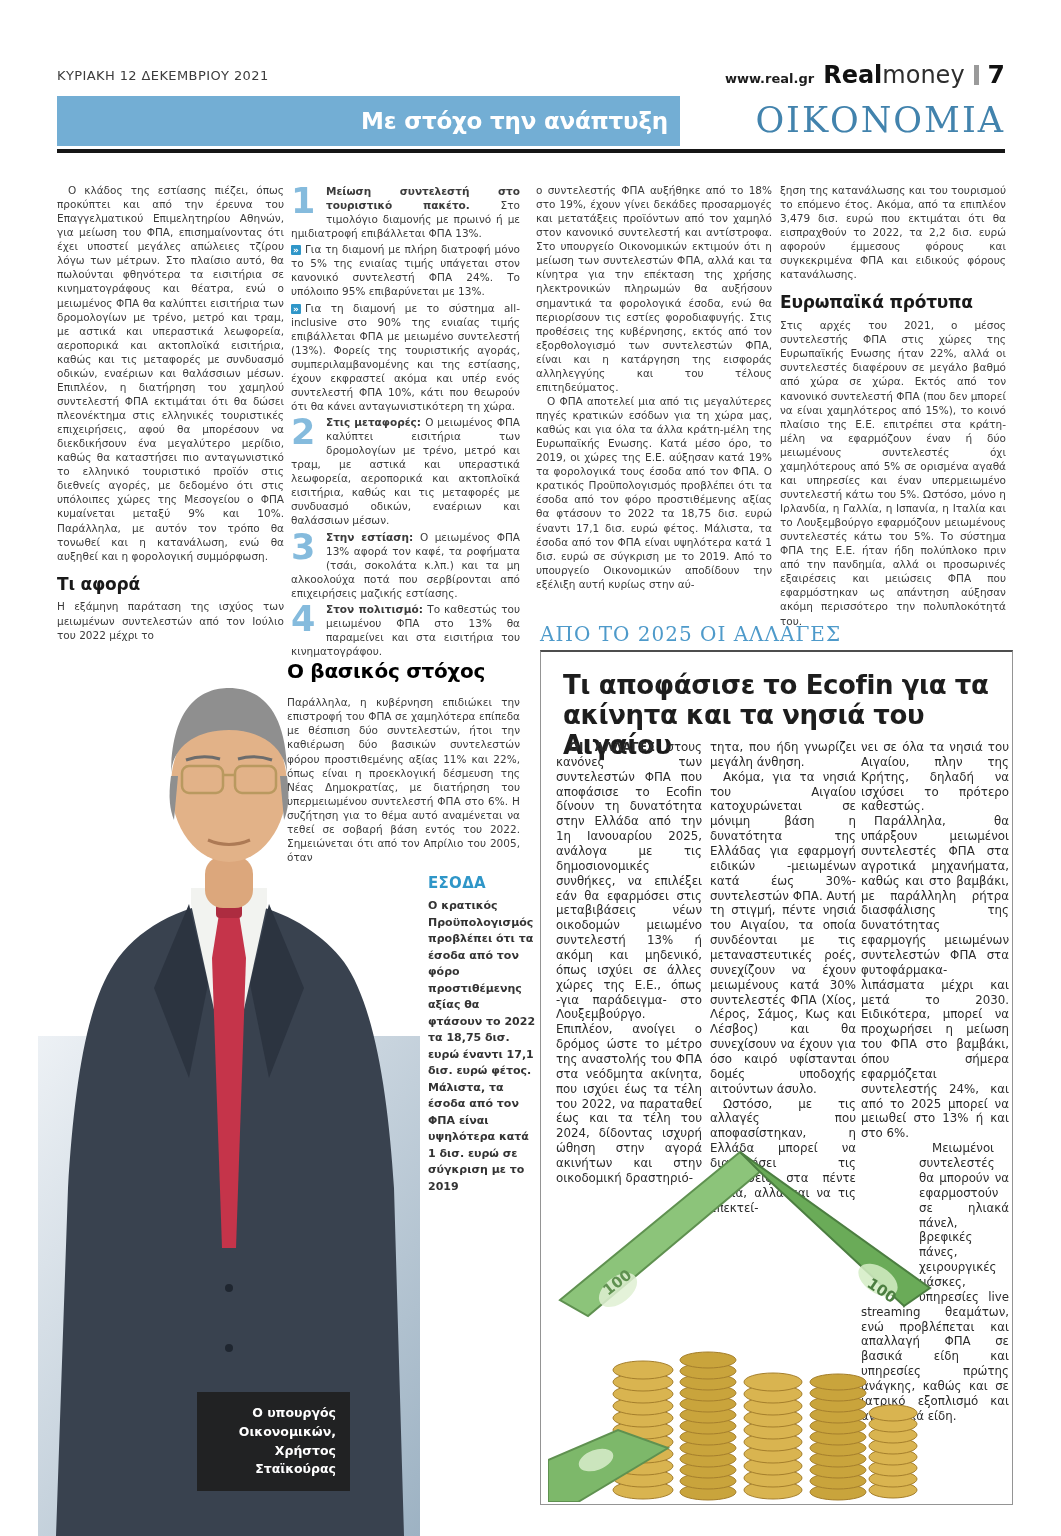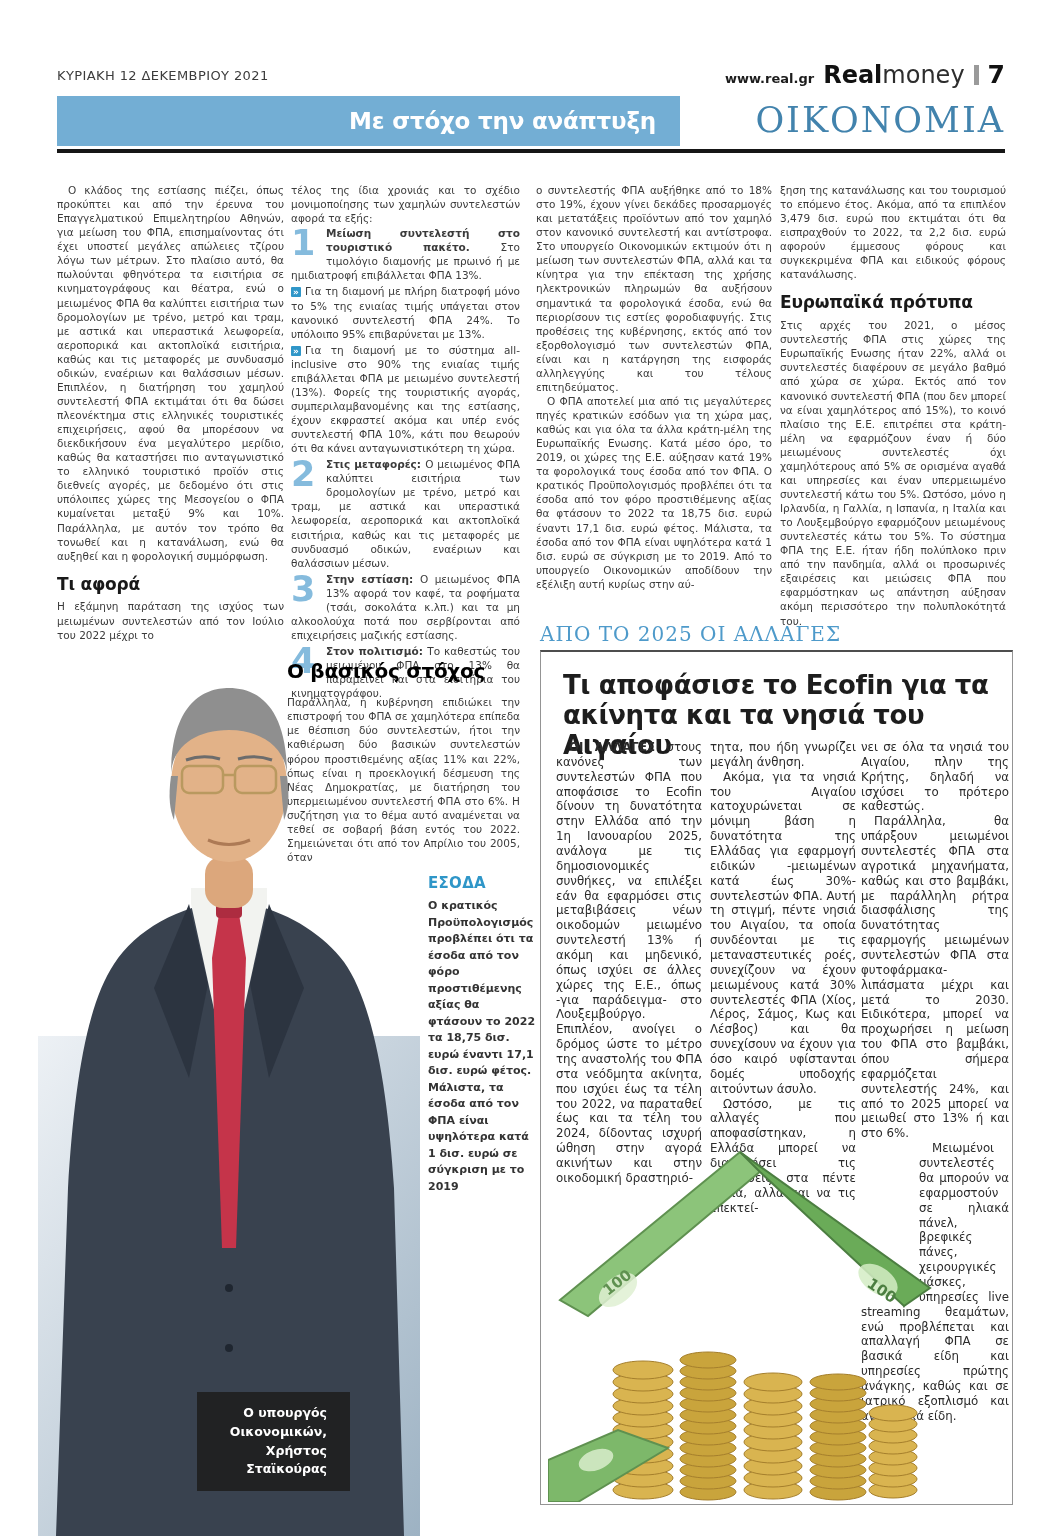--- a/index.html
+++ b/index.html
@@ -11,21 +11,21 @@
   .masthead{position:absolute;right:56px;top:60px;display:flex;align-items:baseline;gap:9px;}
   .site{font-size:13px;font-weight:bold;color:#1c1c1c;}
   .brand{font-size:24px;color:#111;}
   .brand b{font-weight:bold;}
   .brand .light{font-weight:normal;color:#2d2d2d;}
   .sep{display:inline-block;width:5px;height:20px;background:#9a9a9a;align-self:center;}
   .pageno{font-size:25px;font-weight:bold;color:#111;}
 
   .banner{position:absolute;left:57px;top:96px;width:623px;height:50px;background:#73aed4;
           display:flex;align-items:center;justify-content:flex-end;}
-  .banner span{color:#fff;font-weight:bold;font-size:23px;padding-right:24px;letter-spacing:-.2px;}
+  .banner span{color:#fff;font-weight:bold;font-size:23px;padding-right:12px;letter-spacing:-.2px;}
   .section{position:absolute;right:56px;top:100px;font-family:"DejaVu Serif","Liberation Serif",serif;
            font-size:35px;color:#4283ad;letter-spacing:2px;}
   .rule{position:absolute;left:57px;top:149px;width:948px;height:4px;background:#161616;}
 
   
   .bodycol{position:absolute;top:183px;font-size:10.5px;line-height:1.34;text-align:justify;color:#3b3b3b;}
   .bodycol p{margin:0;}
   #col1{left:57px;width:227px;}
   #col2{left:291px;width:229px;}
   #col3{left:536px;width:236px;}
@@ -46,21 +46,21 @@
 
   
   .esoda{position:absolute;left:428px;top:874px;width:108px;}
   .esoda .eh{color:#2f96c8;font-weight:bold;font-size:15px;margin:0 0 6px 0;letter-spacing:.3px;}
   .esoda .et{font-weight:bold;font-size:11px;line-height:1.5;color:#333;text-align:left;}
 
   
   .photo{position:absolute;left:38px;top:648px;width:382px;height:888px;}
   .caption{position:absolute;left:197px;top:1392px;width:153px;background:rgba(32,32,32,.92);
            color:#fff;font-weight:bold;font-size:12.5px;line-height:1.5;text-align:right;
-           padding:12px 23px;box-sizing:border-box;}
+           padding:12px 14px;box-sizing:border-box;}
 
   
   .kicker{position:absolute;left:540px;top:622px;width:473px;font-family:"DejaVu Serif","Liberation Serif",serif;
           font-weight:normal;font-size:20px;color:#4e9aca;letter-spacing:1px;}
   .ecofin-box{position:absolute;left:540px;top:650px;width:473px;height:855px;box-sizing:border-box;
               border:1px solid #949494;border-top:2px solid #4d4d4d;background:#fff;}
   .headline{position:absolute;left:563px;top:670px;width:442px;font-size:26px;line-height:1.16;
             font-weight:bold;color:#1d1d1d;letter-spacing:-.4px;}
   .boxcol{position:absolute;top:740px;font-size:11.8px;line-height:1.26;text-align:justify;color:#2b2b2b;}
   #bcolA{left:556px;width:146px;}
@@ -92,21 +92,20 @@
   <div class="section">ΟΙΚΟΝΟΜΙΑ</div>
   <div class="rule"></div>
 
   <div class="bodycol" id="col1">
     <p class="firstind">Ο κλάδος της εστίασης πιέζει, όπως προκύπτει και από την έρευνα του Επαγγελματικού Επιμελητηρίου Αθηνών, για μείωση του ΦΠΑ, επισημαίνοντας ότι έχει υποστεί μεγάλες απώλειες τζίρου λόγω των μέτρων. Στο πλαίσιο αυτό, θα πωλούνται φθηνότερα τα εισιτήρια σε κινηματογράφους και θέατρα, ενώ ο μειωμένος ΦΠΑ θα καλύπτει εισιτήρια των δρομολογίων με τρένο, μετρό και τραμ, με αστικά και υπεραστικά λεωφορεία, αεροπορικά και ακτοπλοϊκά εισιτήρια, καθώς και τις μεταφορές με συνδυασμό οδικών, εναέριων και θαλάσσιων μέσων. Επιπλέον, η διατήρηση του χαμηλού συντελεστή ΦΠΑ εκτιμάται ότι θα δώσει πλεονέκτημα στις ελληνικές τουριστικές επιχειρήσεις, αφού θα μπορέσουν να διεκδικήσουν ένα μεγαλύτερο μερίδιο, καθώς θα καταστήσει πιο ανταγωνιστικό το ελληνικό τουριστικό προϊόν στις διεθνείς αγορές, με δεδομένο ότι στις υπόλοιπες χώρες της Μεσογείου ο ΦΠΑ κυμαίνεται μεταξύ 9% και 10%. Παράλληλα, με αυτόν τον τρόπο θα τονωθεί και η κατανάλωση, ενώ θα αυξηθεί και η φορολογική συμμόρφωση.</p>
     <div class="h-sub">Τι αφορά</div>
     <p>Η εξάμηνη παράταση της ισχύος των μειωμένων συντελεστών από τον Ιούλιο του 2022 μέχρι το</p>
   </div>
 
   <div class="bodycol" id="col2">
-    <p>τέλος της ίδια χρονιάς και το σχέδιο μονιμοποίησης των χαμηλών συντελεστών αφορά τα εξής:</p>
     <div>
         <div class="num-item"><span class="big-num">1</span><b>Μείωση συντελεστή στο τουριστικό πακέτο. </b>Στο τιμολόγιο διαμονής με πρωινό ή με ημιδιατροφή επιβάλλεται ΦΠΑ 13%.</div>
         <div class="bullet-item"><span class="sq">»</span>Για τη διαμονή με πλήρη διατροφή μόνο το 5% της ενιαίας τιμής υπάγεται στον κανονικό συντελεστή ΦΠΑ 24%. Το υπόλοιπο 95% επιβαρύνεται με 13%.</div>
         <div class="bullet-item"><span class="sq">»</span>Για τη διαμονή με το σύστημα all-inclusive στο 90% της ενιαίας τιμής επιβάλλεται ΦΠΑ με μειωμένο συντελεστή (13%). Φορείς της τουριστικής αγοράς, συμπεριλαμβανομένης και της εστίασης, έχουν εκφραστεί ακόμα και υπέρ ενός συντελεστή ΦΠΑ 10%, κάτι που θεωρούν ότι θα κάνει ανταγωνιστικότερη τη χώρα.</div>
         <div class="num-item"><span class="big-num">2</span><b>Στις μεταφορές: </b>Ο μειωμένος ΦΠΑ καλύπτει εισιτήρια των δρομολογίων με τρένο, μετρό και τραμ, με αστικά και υπεραστικά λεωφορεία, αεροπορικά και ακτοπλοϊκά εισιτήρια, καθώς και τις μεταφορές με συνδυασμό οδικών, εναέριων και θαλάσσιων μέσων.</div>
         <div class="num-item"><span class="big-num">3</span><b>Στην εστίαση: </b>Ο μειωμένος ΦΠΑ 13% αφορά τον καφέ, τα ροφήματα (τσάι, σοκολάτα κ.λπ.) και τα μη αλκοολούχα ποτά που σερβίρονται από επιχειρήσεις μαζικής εστίασης.</div>
         <div class="num-item"><span class="big-num">4</span><b>Στον πολιτισμό: </b>Το καθεστώς του μειωμένου ΦΠΑ στο 13% θα παραμείνει και στα εισιτήρια του κινηματογράφου.</div>
       </div>
   </div>
 

